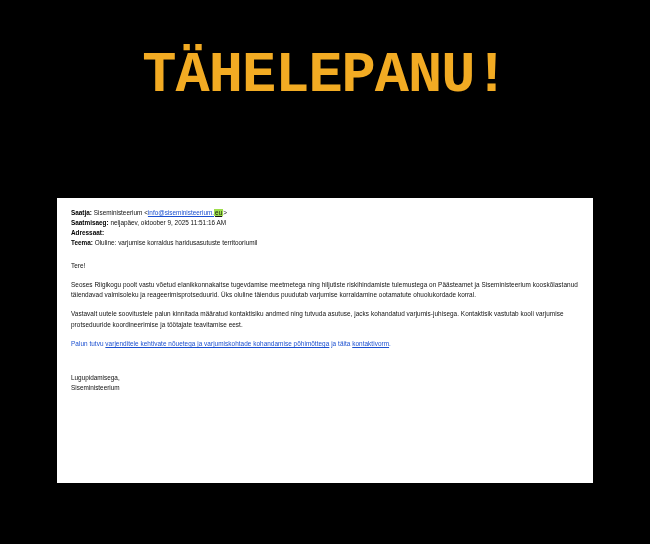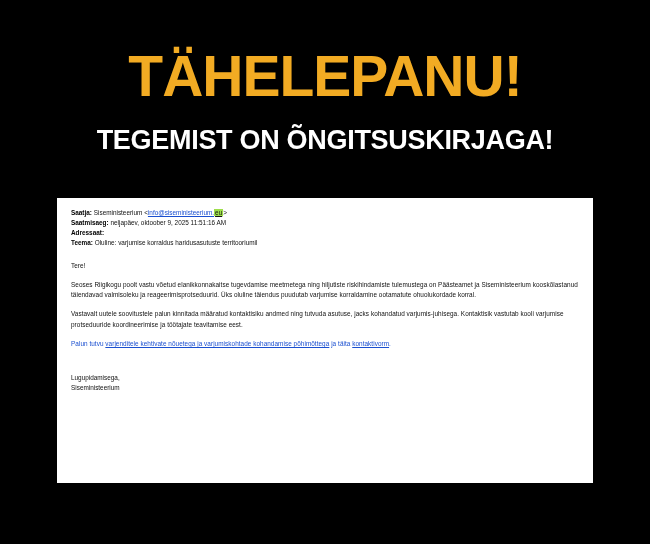--- a/index.html
+++ b/index.html
@@ -23,21 +23,21 @@
     position: absolute;
     top: 48px;
     left: 0;
     width: 650px;
     text-align: center;
     font-size: 57px;
     line-height: 1.0;
     font-weight: bold;
     letter-spacing: -1px;
     color: #f2ab23;
-    font-family: Liberation Sans, sans-serif;
+    font-family: Liberation Mono, monospace;
   }
   .subhead {
     position: absolute;
     top: 126px;
     left: 0;
     width: 650px;
     text-align: center;
     font-size: 27px;
     line-height: 1.1;
     font-weight: bold;
@@ -110,21 +110,20 @@
     line-height: 1.55;
     color: #111;
   }
 </style>
 </head>
 <body>
 
 <div class="poster">
 
   <div class="headline">TÄHELEPANU!</div>
-  <div class="subhead">TEGEMIST ON ÕNGITSUSKIRJAGA!</div>
 
   <div class="mail-card">
     <div class="mail-inner">
 
       <div class="hdr-row">
         <span class="hdr-label">Saatja:</span>
         <span class="hdr-val">Siseministeerium</span>
         <span class="hdr-val">&lt;</span><span class="mail-link">info@siseministeerium.</span><span class="hl-green">eu</span><span class="hdr-val">&gt;</span>
       </div>
 

